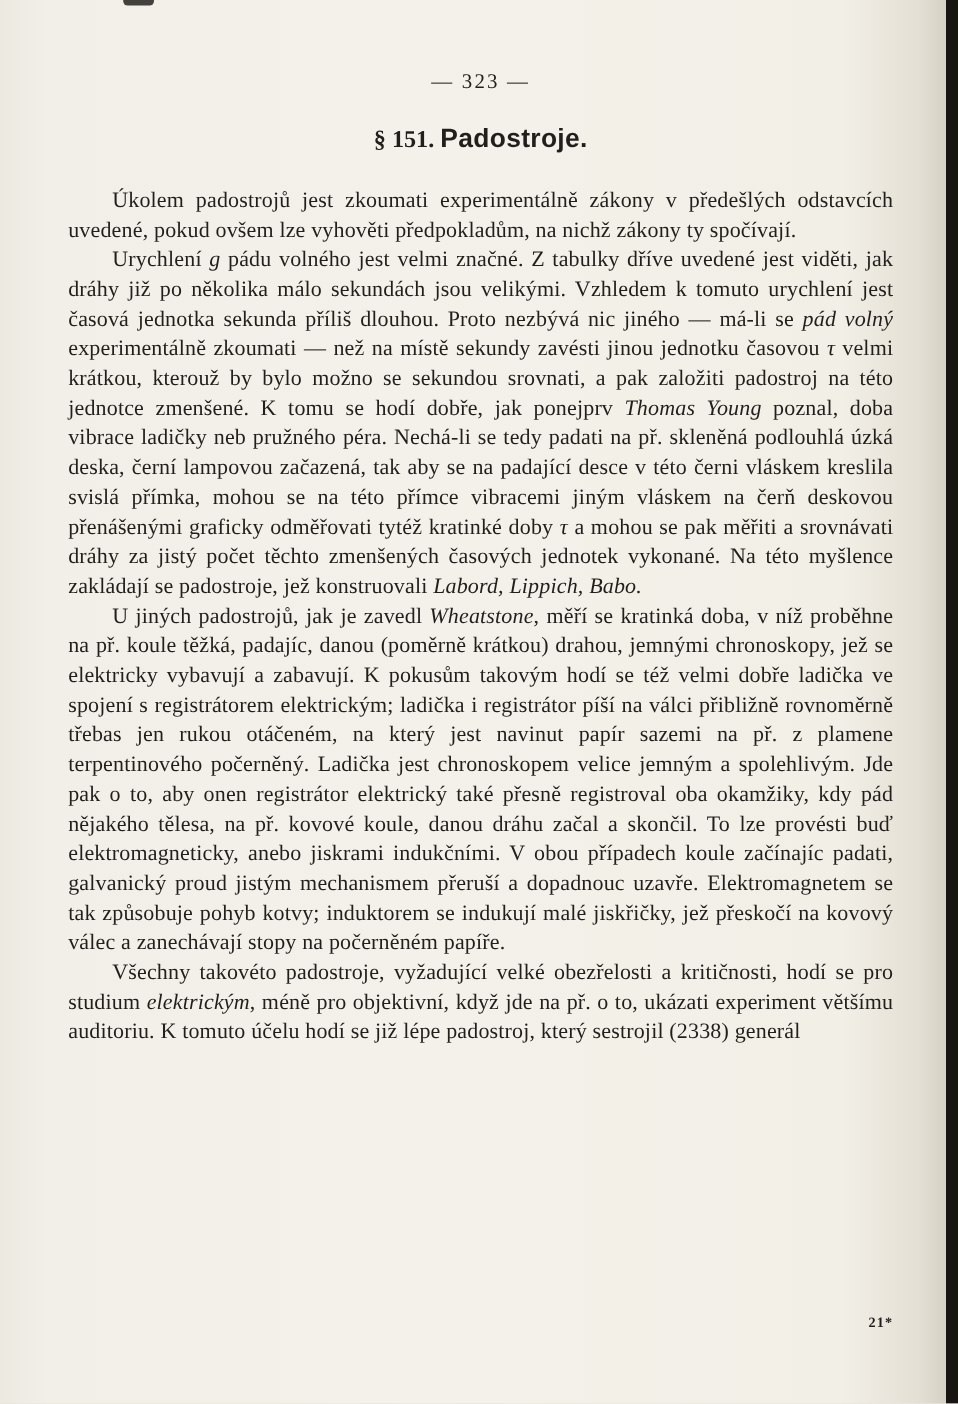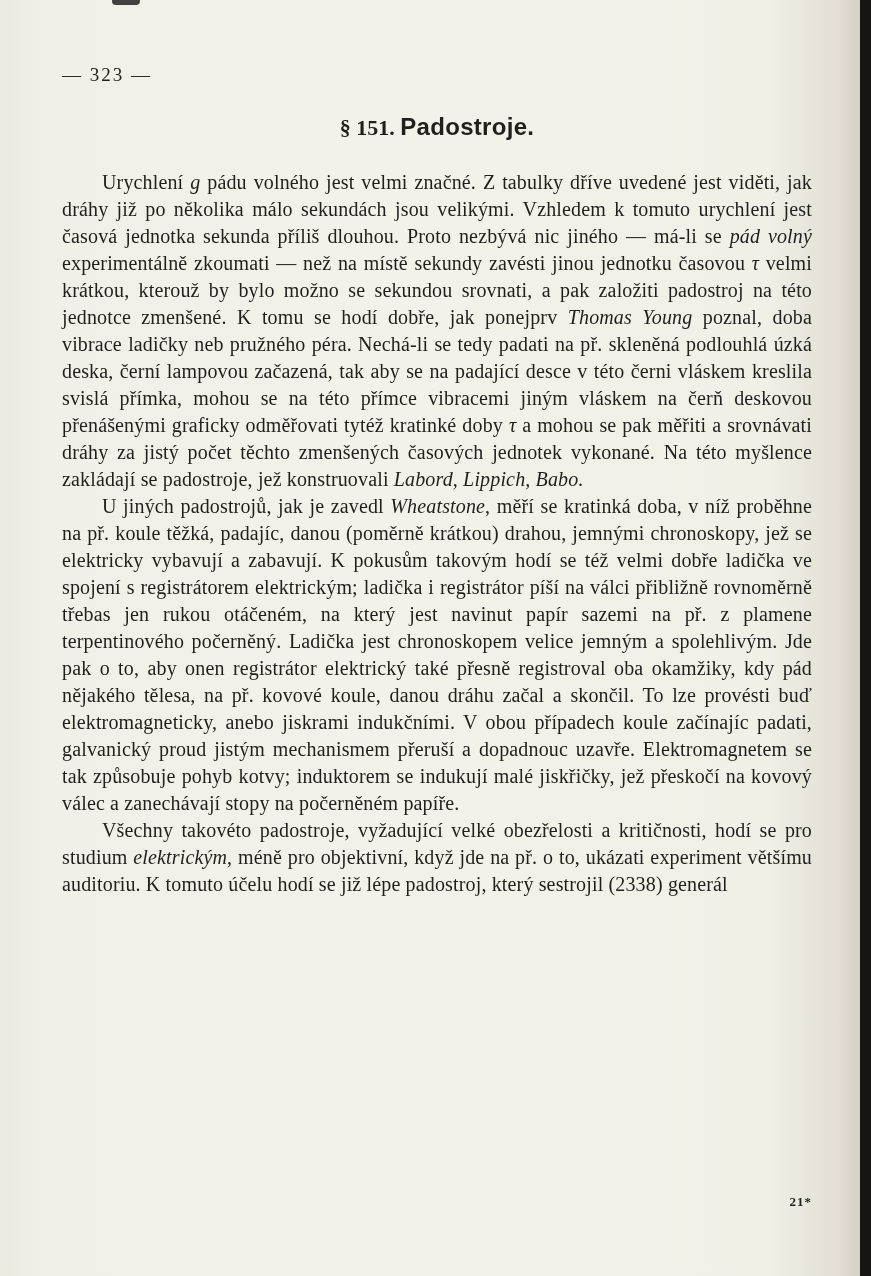--- a/index.html
+++ b/index.html
@@ -44,20 +44,21 @@
     border-radius: 0 0 4px 4px;
     opacity: 0.85;
   }
   .content {
     position: absolute;
     left: 62px;
     top: 64px;
     width: 750px;
   }
   .page-num {
+    text-align: center;
     font-size: 19px;
     letter-spacing: 2px;
     margin: 0 0 27px 0;
   }
   .heading {
     text-align: center;
     margin: 0 0 28px 0;
     font-size: 22px;
   }
   .heading .num {
@@ -102,20 +103,21 @@
 
   <div class="content">
     <div class="page-num">— 323 —</div>
 
     <div class="heading">
       <span class="num">§ 151.</span>
       <span class="title">Padostroje.</span>
     </div>
 
     <div class="body-text" id="body-text">
+        <p class="indent"><span>Úkolem padostrojů jest zkoumati experimentálně zákony v předešlých odstavcích uvedené, pokud ovšem lze vyhověti předpokladům, na nichž zákony ty spočívají.</span></p>
         <p class="indent"><span>Urychlení </span><span class="it">g</span><span> pádu volného jest velmi značné. Z tabulky dříve uvedené jest viděti, jak dráhy již po několika málo sekundách jsou velikými. Vzhledem k tomuto urychlení jest časová jednotka sekunda příliš dlouhou. Proto nezbývá nic jiného — má-li se </span><span class="it">pád volný</span><span> experimentálně zkoumati — než na místě sekundy zavésti jinou jednotku časovou </span><span class="it">τ</span><span> velmi krátkou, kterouž by bylo možno se sekundou srovnati, a pak založiti padostroj na této jednotce zmenšené. K tomu se hodí dobře, jak ponejprv </span><span class="it">Thomas Young</span><span> poznal, doba vibrace ladičky neb pružného péra. Nechá-li se tedy padati na př. skleněná podlouhlá úzká deska, černí lampovou začazená, tak aby se na padající desce v této černi vláskem kreslila svislá přímka, mohou se na této přímce vibracemi jiným vláskem na čerň deskovou přenášenými graficky odměřovati tytéž kratinké doby </span><span class="it">τ</span><span> a mohou se pak měřiti a srovnávati dráhy za jistý počet těchto zmenšených časových jednotek vykonané. Na této myšlence zakládají se padostroje, jež konstruovali </span><span class="it">Labord, Lippich, Babo.</span></p>
         <p class="indent"><span>U jiných padostrojů, jak je zavedl </span><span class="it">Wheatstone</span><span>, měří se kratinká doba, v níž proběhne na př. koule těžká, padajíc, danou (poměrně krátkou) drahou, jemnými chronoskopy, jež se elektricky vybavují a zabavují. K pokusům takovým hodí se též velmi dobře ladička ve spojení s registrátorem elektrickým; ladička i registrátor píší na válci přibližně rovnoměrně třebas jen rukou otáčeném, na který jest navinut papír sazemi na př. z plamene terpentinového počerněný. Ladička jest chronoskopem velice jemným a spolehlivým. Jde pak o to, aby onen registrátor elektrický také přesně registroval oba okamžiky, kdy pád nějakého tělesa, na př. kovové koule, danou dráhu začal a skončil. To lze provésti buď elektromagneticky, anebo jiskrami indukčními. V obou případech koule začínajíc padati, galvanický proud jistým mechanismem přeruší a dopadnouc uzavře. Elektromagnetem se tak způsobuje pohyb kotvy; induktorem se indukují malé jiskřičky, jež přeskočí na kovový válec a zanechávají stopy na počerněném papíře.</span></p>
         <p class="indent"><span>Všechny takovéto padostroje, vyžadující velké obezřelosti a kritičnosti, hodí se pro studium </span><span class="it">elektrickým</span><span>, méně pro objektivní, když jde na př. o to, ukázati experiment většímu auditoriu. K tomuto účelu hodí se již lépe padostroj, který sestrojil (2338) generál</span></p>
       </div>
   </div>
 
   <div class="sig">21*</div>
 
   <div class="spine-edge"></div>
 </div>

